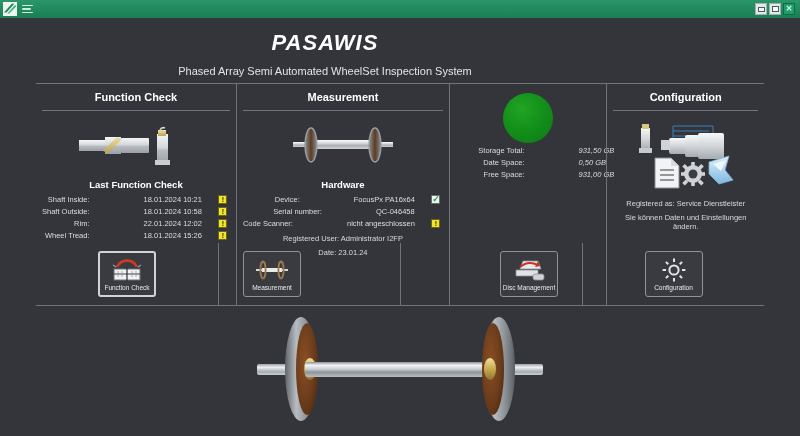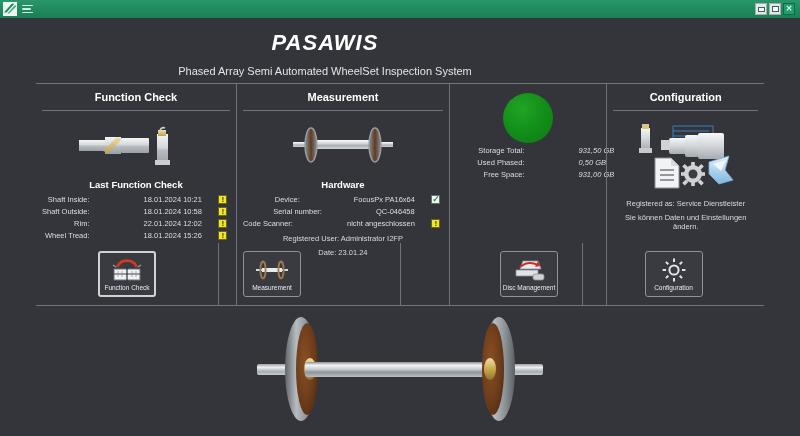--- a/index.html
+++ b/index.html
@@ -258,21 +258,21 @@
       <div class="panel-body">
         <div class="disc-wrap">
           <div class="disc"></div>
         </div>
         <div class="kv-list">
           <div class="kv nums">
             <span class="k">Storage Total:</span>
             <span class="v">931,50  GB</span>
           </div>
           <div class="kv nums">
-            <span class="k">Used Phased:</span>
+            <span class="k">Date Space:</span>
             <span class="v">0,50  GB</span>
           </div>
           <div class="kv nums">
             <span class="k">Free Space:</span>
             <span class="v">931,00  GB</span>
           </div>
         </div>
       </div>
     </div>
 

